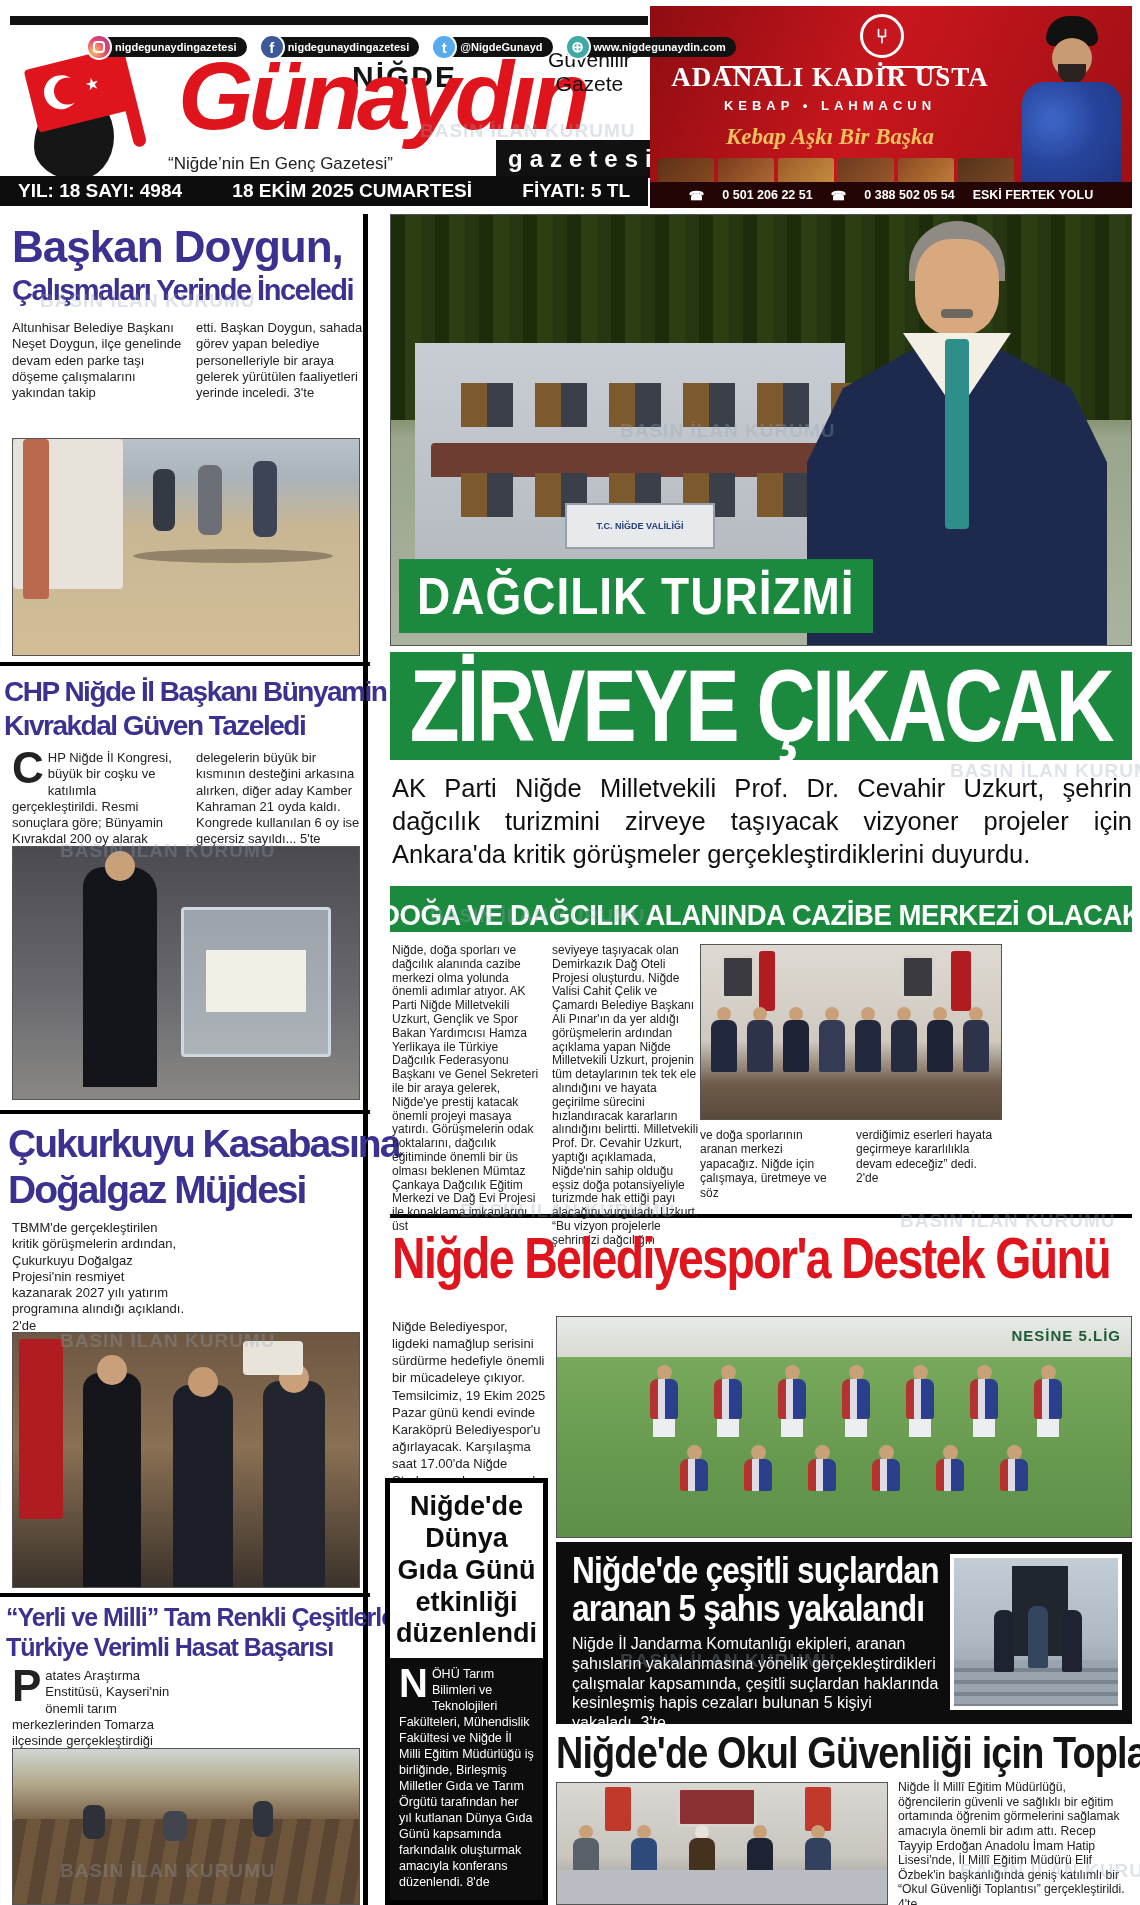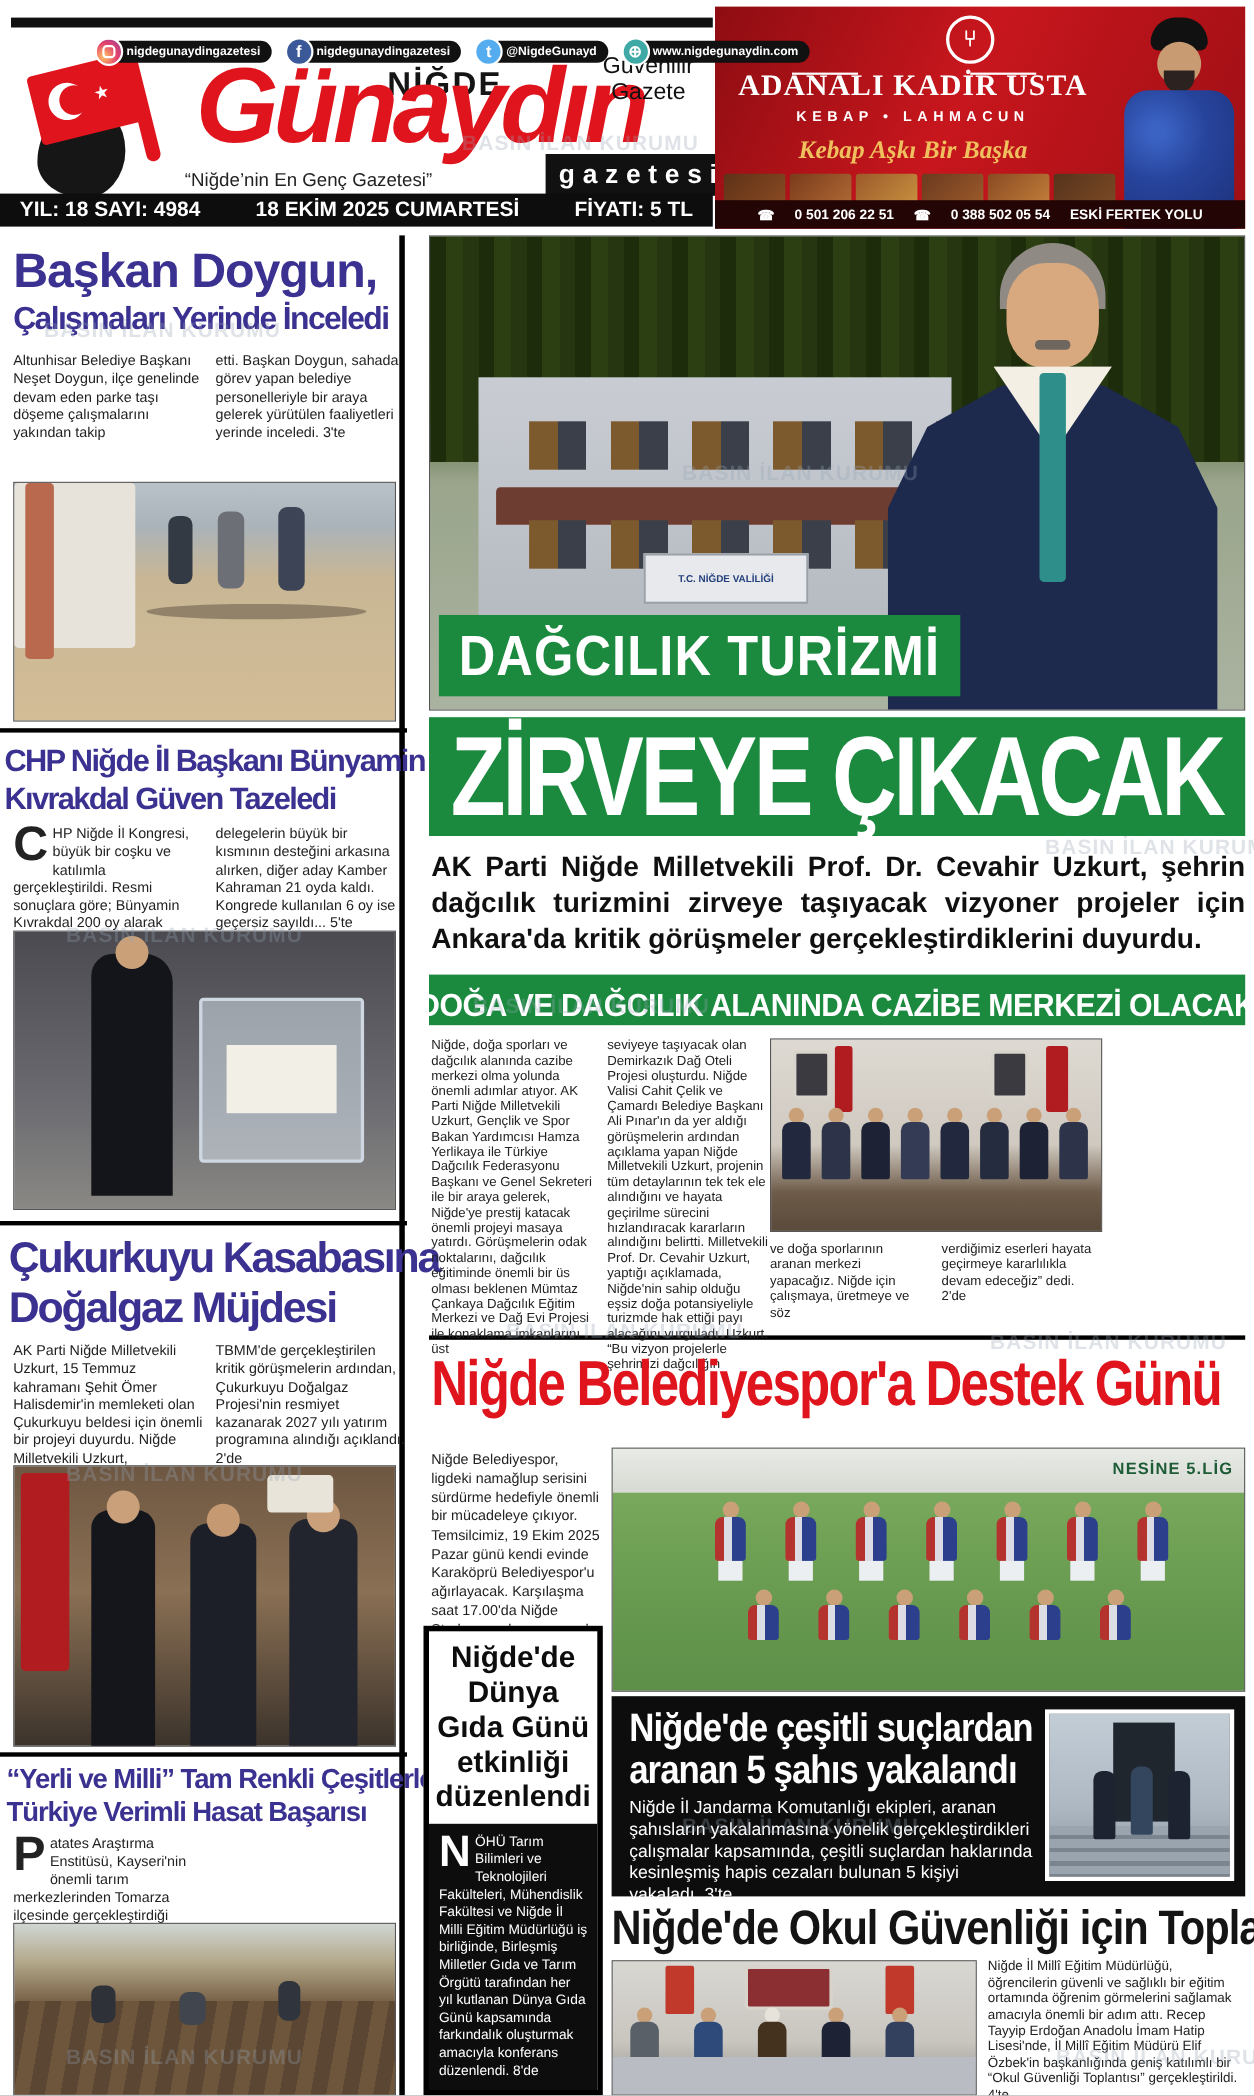--- a/index.html
+++ b/index.html
@@ -79,42 +79,42 @@
 .ph-office{background:linear-gradient(180deg,#ded9d2 0,#cfc9c0 55%,#6e5b49 80%,#5a4a3b 100%)}
 .ph-crime{background:linear-gradient(180deg,#c3cdd6 0,#aeb9c4 55%,#8a949e 100%)}
 .ph-okul{background:linear-gradient(180deg,#d9d7d2 0,#c9c6c0 60%,#8f8d88 100%)}
 .fig{position:relative;width:30px}
 .fig .fh{position:absolute;left:8px;top:0;width:14px;height:14px;border-radius:50%;background:#c9a078}
 .fig .fb2{position:absolute;left:2px;top:13px;width:26px;height:52px;border-radius:8px 8px 2px 2px;background:#22283d}
 
 .main-photo{left:390px;top:214px;width:742px;height:432px;background:linear-gradient(180deg,#24350f 0,#3c4d18 30%,#9aa58c 52%,#aab3a0 100%)}
 .forest{position:absolute;left:0;top:0;width:100%;height:205px;
   background:repeating-linear-gradient(90deg,#1d2d0c 0 14px,#2c3f12 14px 30px,#253611 30px 44px)}
-.bld{position:absolute;left:44px;top:128px;width:430px;height:240px;background:linear-gradient(180deg,#c9cdd3,#b4b9c0)}
+.bld{position:absolute;left:24px;top:128px;width:430px;height:240px;background:linear-gradient(180deg,#c9cdd3,#b4b9c0)}
 .roof{position:absolute;left:16px;top:100px;width:470px;height:34px;background:#6e3d31;border-radius:4px 4px 0 0}
 .canopy{position:absolute;left:150px;top:160px;width:150px;height:46px;background:#e7e9ec;border:2px solid #9aa0a8;
   display:flex;align-items:center;justify-content:center}
 .sign{font-size:9px;font-weight:bold;color:#24407c;text-align:center}
 .winrow{position:absolute;left:46px;width:410px;height:44px;
   background:repeating-linear-gradient(90deg,#7d5a2e 0 26px,#3a3f49 26px 52px,transparent 52px 74px)}
 .man{position:absolute;right:24px;top:6px;width:300px;height:426px}
 .hair{position:absolute;left:102px;top:0;width:96px;height:60px;background:#8f8a84;border-radius:48px 48px 0 0}
 .mface{position:absolute;left:108px;top:18px;width:84px;height:96px;background:#d8a87e;border-radius:42%}
 .mous{position:absolute;left:134px;top:88px;width:32px;height:9px;background:#6e6760;border-radius:4px}
 .shirt{position:absolute;left:96px;top:112px;width:108px;height:80px;background:#f3efe4;
   clip-path:polygon(0 0,100% 0,50% 100%)}
 .tie{position:absolute;left:138px;top:118px;width:24px;height:190px;background:#2e8f8a;border-radius:4px}
 .suit{position:absolute;left:0;top:118px;width:300px;height:308px;background:#1d2a4d;
   clip-path:polygon(50% 0,66% 4%,88% 16%,100% 40%,100% 100%,0 100%,0 40%,12% 16%,34% 4%)}
 .kicker{position:absolute;left:8px;bottom:12px;background:#1b8a3f;color:#fff;font-weight:bold;
   font-size:46px;letter-spacing:1px;padding:6px 18px;white-space:nowrap;transform:scale(1,1.12);transform-origin:0 100%}
 .banner{position:absolute;left:390px;top:652px;width:742px;height:108px;background:#1b8a3f;
   display:flex;align-items:center;justify-content:center}
 .banner span{color:#fff;font-weight:bold;font-size:84px;letter-spacing:-3px;white-space:nowrap;transform:scale(.97,1.22)}
-.lead{position:absolute;left:392px;top:772px;width:740px;font-size:25.5px;font-weight:bold;color:#101010;
+.lead{position:absolute;left:392px;top:772px;width:740px;font-size:25.5px;font-weight:normal;color:#101010;
   line-height:1.3;text-align:justify}
 .gbar{position:absolute;left:390px;top:886px;width:742px;height:46px;background:#1b8a3f;
   display:flex;align-items:flex-end;justify-content:center}
 .gbar span{color:#fff;font-weight:bold;font-size:29px;letter-spacing:-.5px;white-space:nowrap;transform:scaleX(.95)}
 .scol{position:absolute;width:150px;font-size:12px;line-height:1.15;color:#222}
 .cap{position:absolute;top:1128px;font-size:12px;line-height:1.2;color:#222}
 
 .spor-hl{position:absolute;left:392px;top:1224px;color:#e0141c;font-weight:bold;font-size:58px;
   letter-spacing:-2px;white-space:nowrap}
 .spor-body{position:absolute;left:392px;top:1318px;width:156px;font-size:13px;line-height:1.32;color:#222}
@@ -281,21 +281,20 @@
     <div class="pf" style="left:70px;top:20px;width:74px;height:220px;background:#14151a;border-radius:20px 26px 0 0"></div>
     <div class="pf" style="left:92px;top:4px;width:30px;height:30px;background:#c9a078;border-radius:50%"></div>
     <div class="bbox">
         <div class="bpaper"></div>
       </div>
   </div>
 
   <div class="hl" style="left:8px;top:1122px;font-size:39px;letter-spacing:-2px">Çukurkuyu Kasabasına</div>
   <div class="hl" style="left:8px;top:1168px;font-size:39px;letter-spacing:-2px">Doğalgaz Müjdesi</div>
   <div class="bodytxt" style="left:12px;top:1220px">
-    <div class="bcol">AK Parti Niğde Milletvekili Uzkurt, 15 Temmuz kahramanı Şehit Ömer Halisdemir'in memleketi olan Çukurkuyu beldesi için önemli bir projeyi duyurdu. Niğde Milletvekili Uzkurt,</div>
     <div class="bcol">TBMM'de gerçekleştirilen kritik görüşmelerin ardından, Çukurkuyu Doğalgaz Projesi'nin resmiyet kazanarak 2027 yılı yatırım programına alındığı açıklandı. 2'de</div>
   </div>
   <div class="photo ph-flags" style="left:12px;top:1332px;width:348px;height:256px">
     <div class="pf" style="left:6px;top:6px;width:44px;height:180px;background:#b01c20;border-radius:4px"></div>
     <div class="pf" style="left:70px;top:40px;width:58px;height:216px;background:#14161c;border-radius:16px 16px 0 0"></div>
     <div class="pf" style="left:84px;top:22px;width:30px;height:30px;background:#caa07a;border-radius:50%"></div>
     <div class="pf" style="left:160px;top:52px;width:60px;height:204px;background:#1c1f28;border-radius:16px 16px 0 0"></div>
     <div class="pf" style="left:175px;top:34px;width:30px;height:30px;background:#c59a72;border-radius:50%"></div>
     <div class="pf" style="left:250px;top:48px;width:62px;height:208px;background:#22242e;border-radius:16px 16px 0 0"></div>
     <div class="pf" style="left:266px;top:30px;width:30px;height:30px;background:#caa07a;border-radius:50%"></div>

